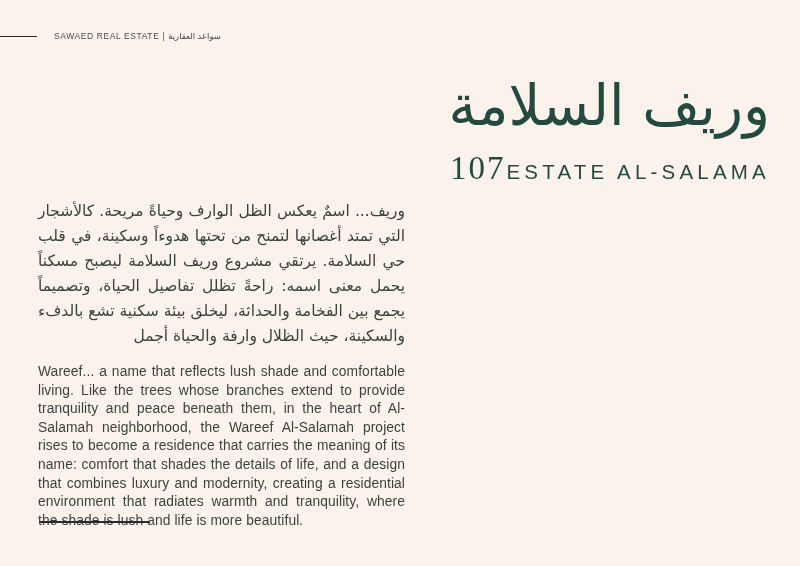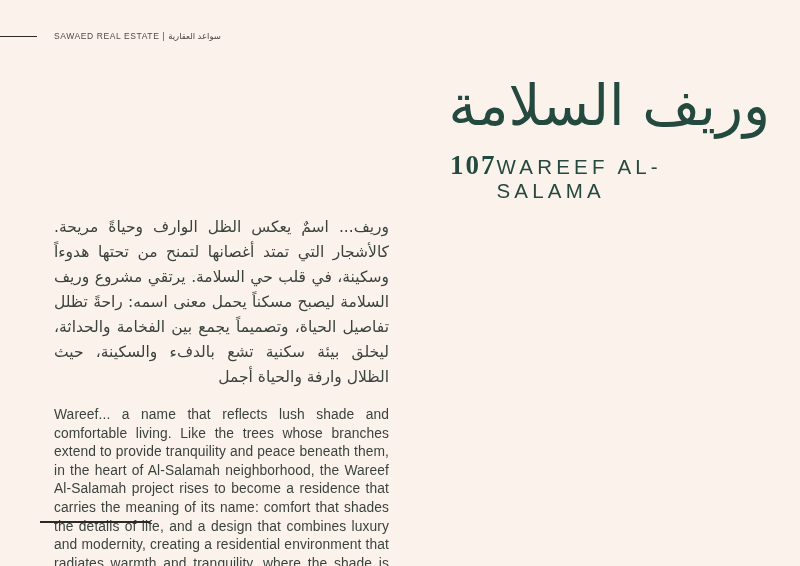--- a/index.html
+++ b/index.html
@@ -62,38 +62,38 @@
     transform:scaleY(1.02);
   }
   .brand-line{
     display:flex;
     justify-content:space-between;
     align-items:baseline;
     margin-top:0px;
   }
   .brand-number{
     font-family:"Liberation Serif","DejaVu Serif",serif;
-    font-weight:bold;
-    font-size:27px;
+    font-weight:normal;
+    font-size:33px;
     letter-spacing:2px;
   }
   .brand-name{
     font-size:20.5px;
     letter-spacing:4.2px;
     font-weight:normal;
   }
   
   .copy{
     position:absolute;
     left:38px;
     top:199px;
     width:367px;
     color:var(--text);
   }
-  .copy p{margin:16px;}
+  .copy p{margin:0;}
   .para-ar{
     direction:rtl;
     font-family:"DejaVu Sans",sans-serif;
     font-size:15.5px;
     line-height:25px;
     text-align:justify;
   }
   .para-en{
     margin-top:14px !important;
     font-size:13.8px;
@@ -119,21 +119,21 @@
   <div class="hdr hdr-left">
     <span class="hdr-rule"></span>
     <span class="hdr-text">SAWAED REAL ESTATE | سواعد العقارية</span>
   </div>
 
 
   <section class="brand">
     <div class="calligraphy">وريف السلامة</div>
     <div class="brand-line">
       <span class="brand-number">107</span>
-      <span class="brand-name">WAREEF AL-SALAMA</span>
+      <span class="brand-name">ESTATE AL-SALAMA</span>
     </div>
   </section>
 
   <section class="copy">
     <p class="para-ar" dir="rtl" lang="ar">وريف... اسمٌ يعكس الظل الوارف وحياةً مريحة. كالأشجار التي تمتد أغصانها لتمنح من تحتها هدوءاً وسكينة، في قلب حي السلامة. يرتقي مشروع وريف السلامة ليصبح مسكناً يحمل معنى اسمه: راحةً تظلل تفاصيل الحياة، وتصميماً يجمع بين الفخامة والحداثة، ليخلق بيئة سكنية تشع بالدفء والسكينة، حيث الظلال وارفة والحياة أجمل</p>
     <p class="para-en" lang="en">Wareef... a name that reflects lush shade and comfortable living. Like the trees whose branches extend to provide tranquility and peace beneath them, in the heart of Al-Salamah neighborhood, the Wareef Al-Salamah project rises to become a residence that carries the meaning of its name: comfort that shades the details of life, and a design that combines luxury and modernity, creating a residential environment that radiates warmth and tranquility, where the shade is lush and life is more beautiful.</p>
   </section>
 
   <div class="footer-rule"></div>
 

